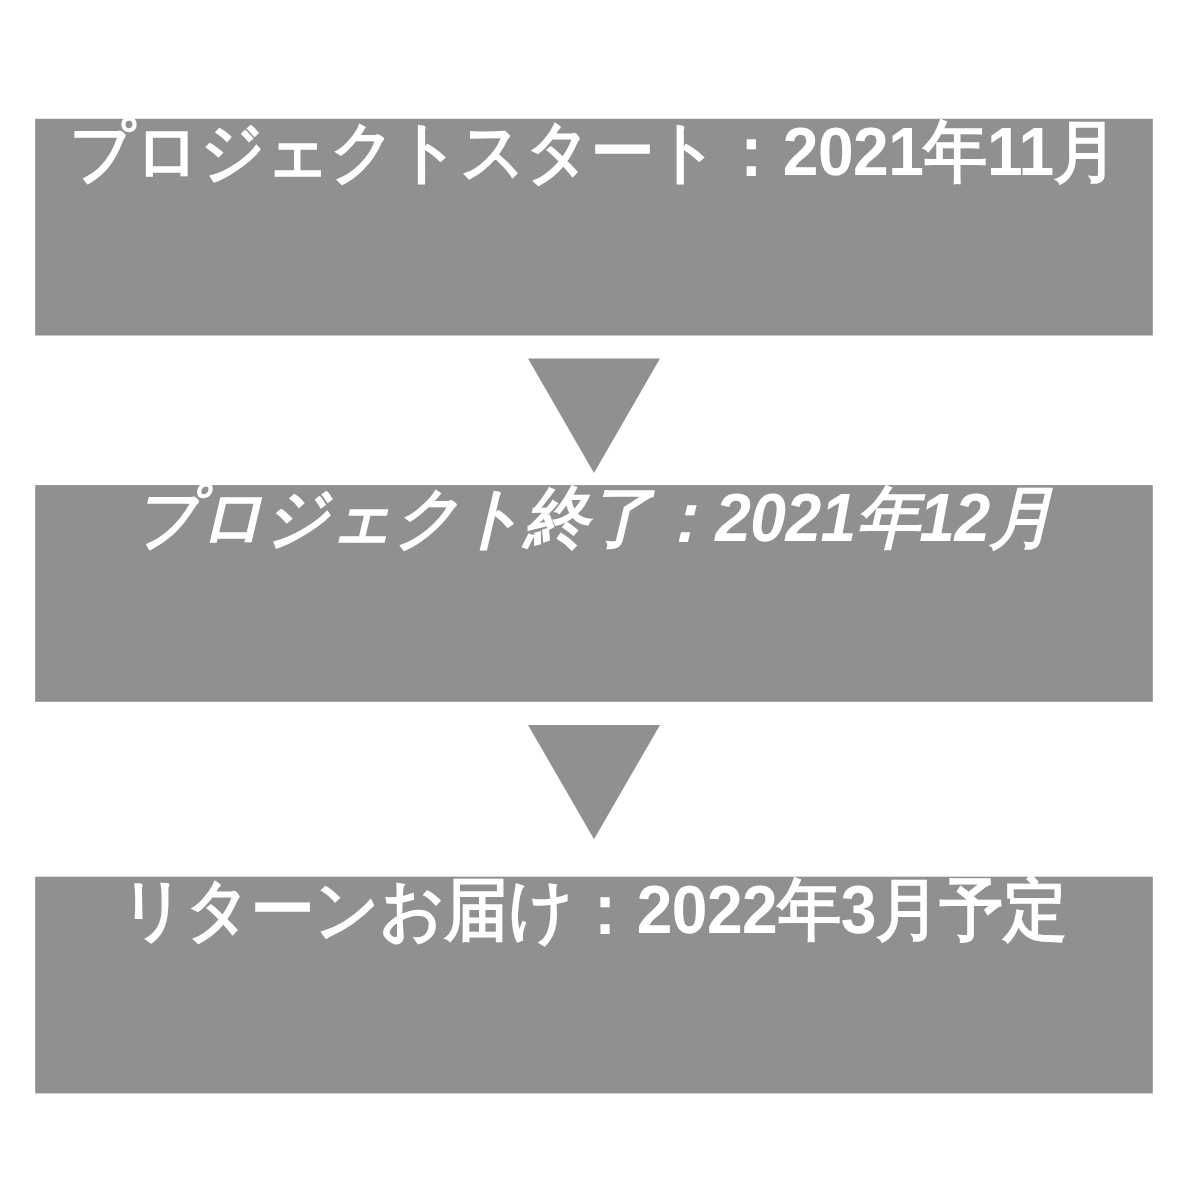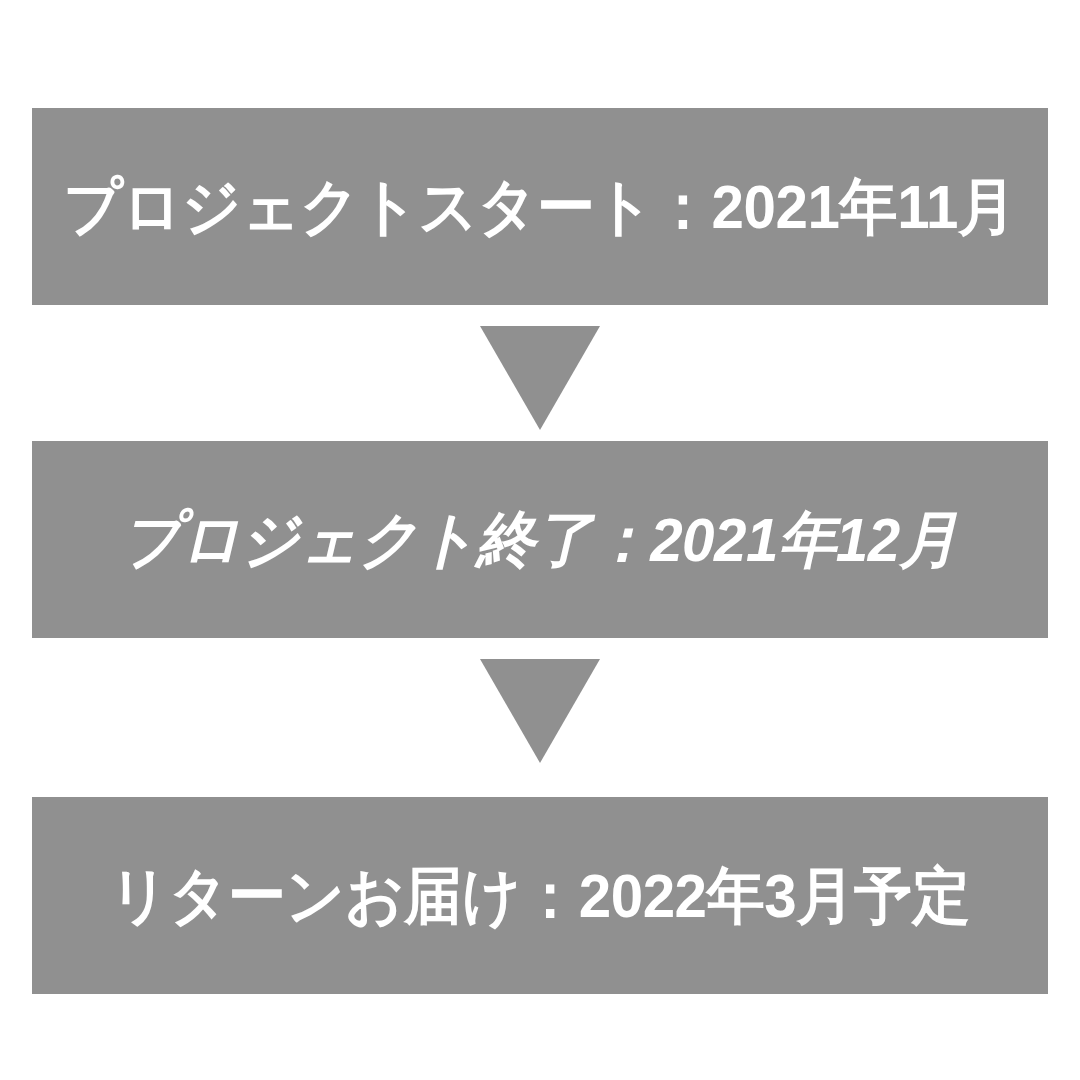--- a/index.html
+++ b/index.html
@@ -22,21 +22,21 @@
   }
 
   
   .step-box {
     position: absolute;
     left: 32px;
     width: 1016px;
     height: 197px;
     background: #909090;
     display: flex;
-    align-items: center;
+    align-items: flex-start;
     justify-content: center;
     box-sizing: border-box;
   }
   .step-box-1 { top: 108px; }
   .step-box-2 { top: 441px; font-style: italic; }
   .step-box-3 { top: 797px; }
 
   .step-label {
     color: #ffffff;
     font-weight: bold;

